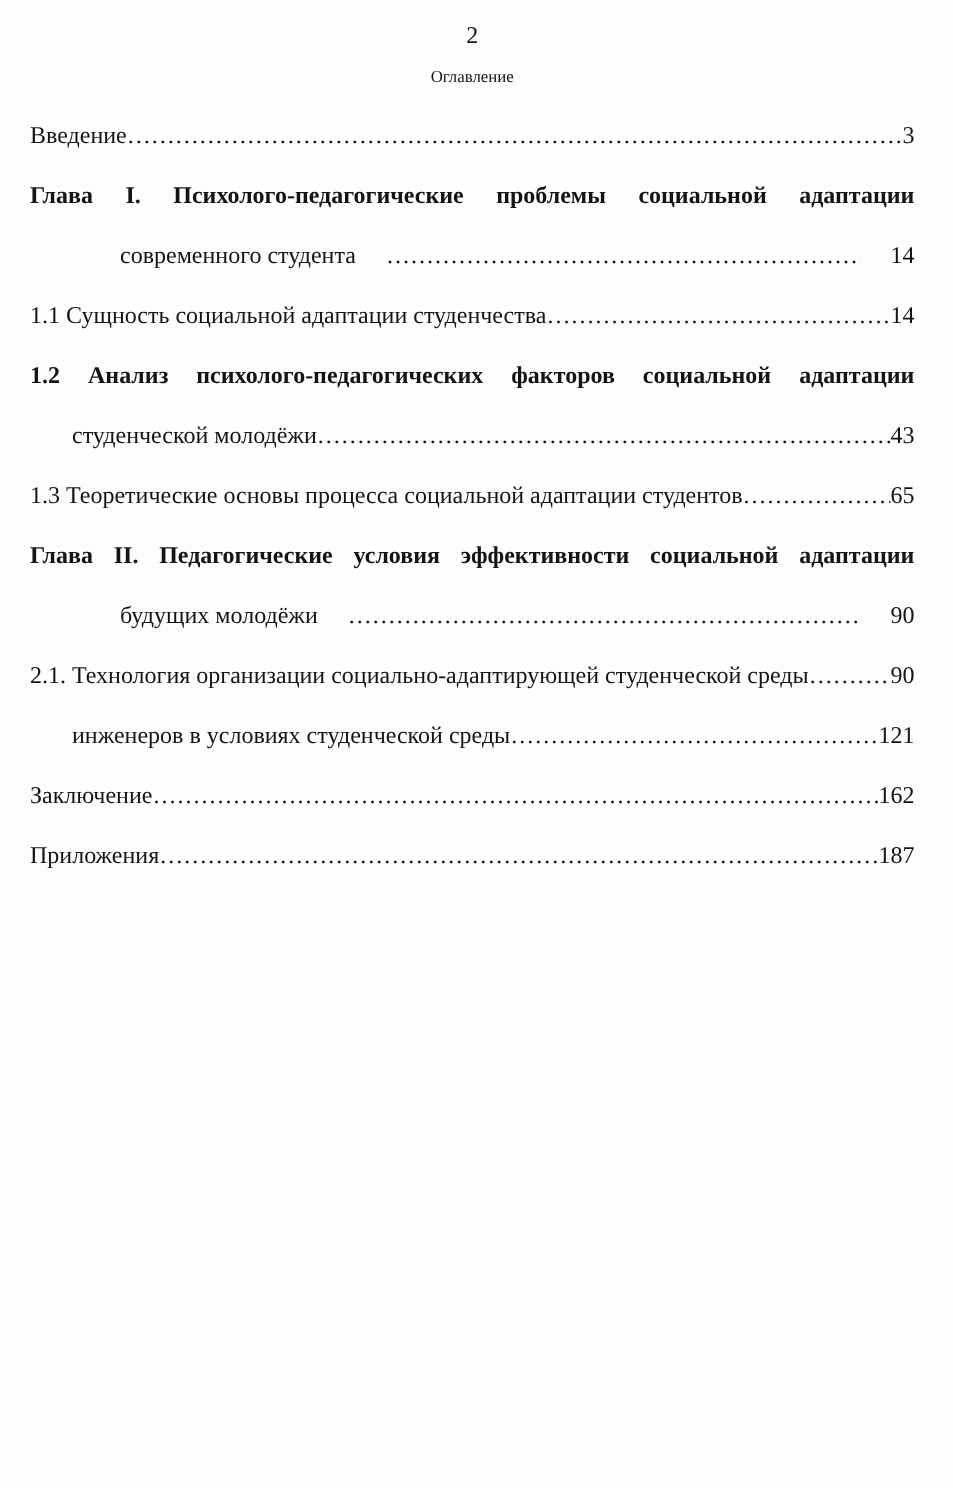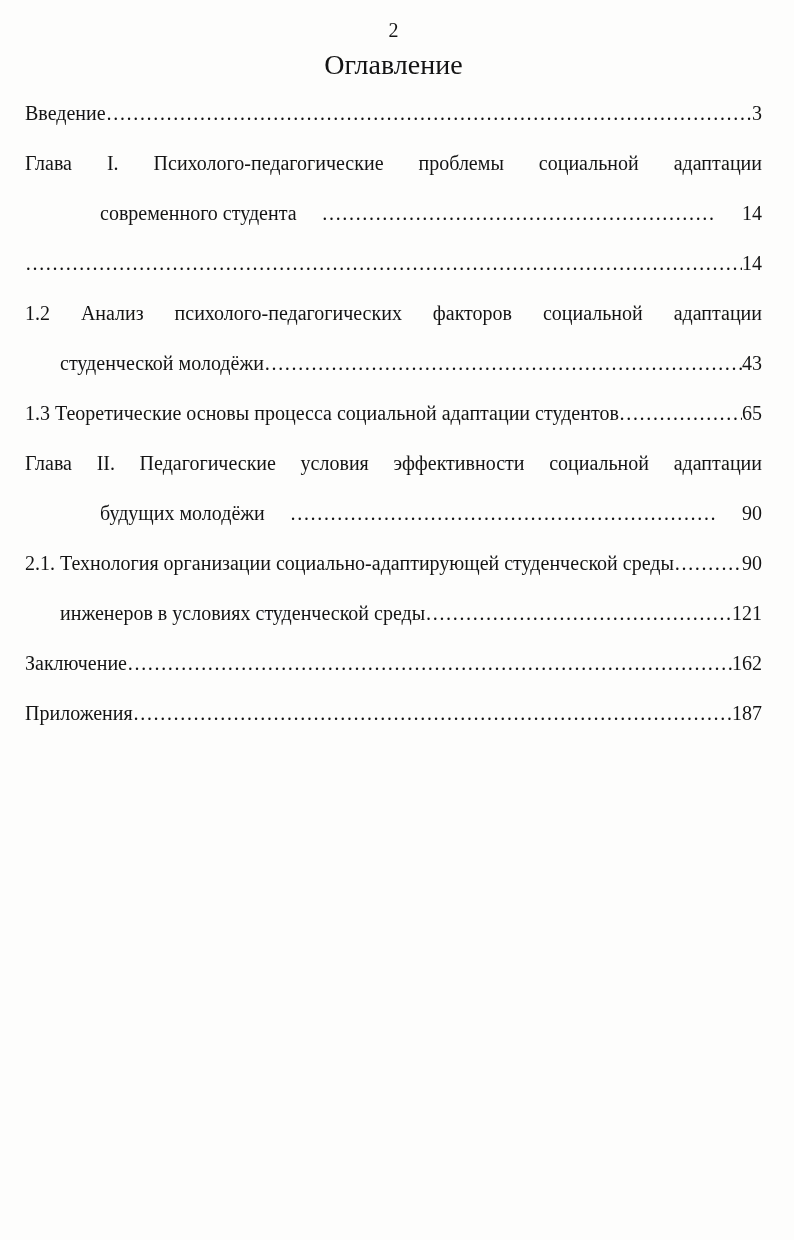--- a/index.html
+++ b/index.html
@@ -21,38 +21,39 @@
     overflow: hidden;
   }
   .page-number {
     text-align: center;
     line-height: 28px;
     font-size: 20px;
   }
   .toc-title {
     text-align: center;
     line-height: 34px;
-    font-size: 28px;
+    font-size: 14px;
     margin-top: 4px;
   }
   .toc {
     margin-top: 6px;
   }
   .toc-row {
     line-height: 50px;
     white-space: nowrap;
   }
   .flexrow {
     display: flex;
     align-items: flex-start;
   }
   .justify-line {
     text-align: justify;
     text-align-last: justify;
     white-space: normal;
+    font-weight: bold;
   }
   .leader {
     flex: 1 1 auto;
     overflow: hidden;
     white-space: nowrap;
     min-width: 0;
   }
   .leader::after {
     content: "……………………………………………………………………………………………………………………………………………………………………………………………………………………";
   }
@@ -79,20 +80,21 @@
         <span class="leader"></span>
         <span class="pg">3</span>
       </div>
       <div class="toc-row justify-line">Глава I. Психолого-педагогические проблемы социальной адаптации</div>
       <div class="toc-row flexrow indent-wide">
         <span class="entry-text">современного студента</span>
         <span class="leader"></span>
         <span class="pg">14</span>
       </div>
       <div class="toc-row flexrow">
+        <span class="entry-text">1.1 Сущность социальной адаптации студенчества</span>
         <span class="leader"></span>
         <span class="pg">14</span>
       </div>
       <div class="toc-row justify-line">1.2 Анализ психолого-педагогических факторов социальной адаптации</div>
       <div class="toc-row flexrow indent-narrow">
         <span class="entry-text">студенческой молодёжи</span>
         <span class="leader"></span>
         <span class="pg">43</span>
       </div>
       <div class="toc-row flexrow">

